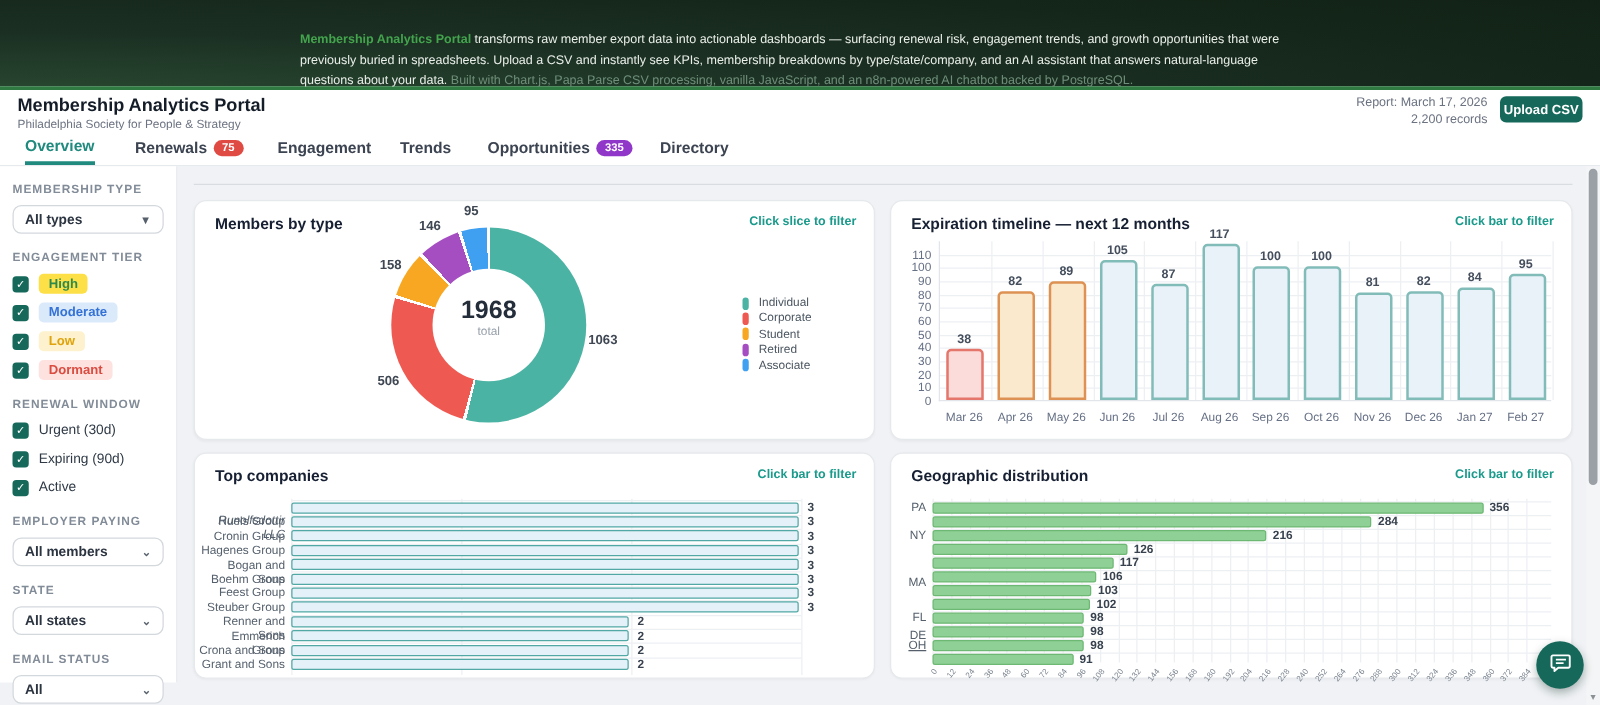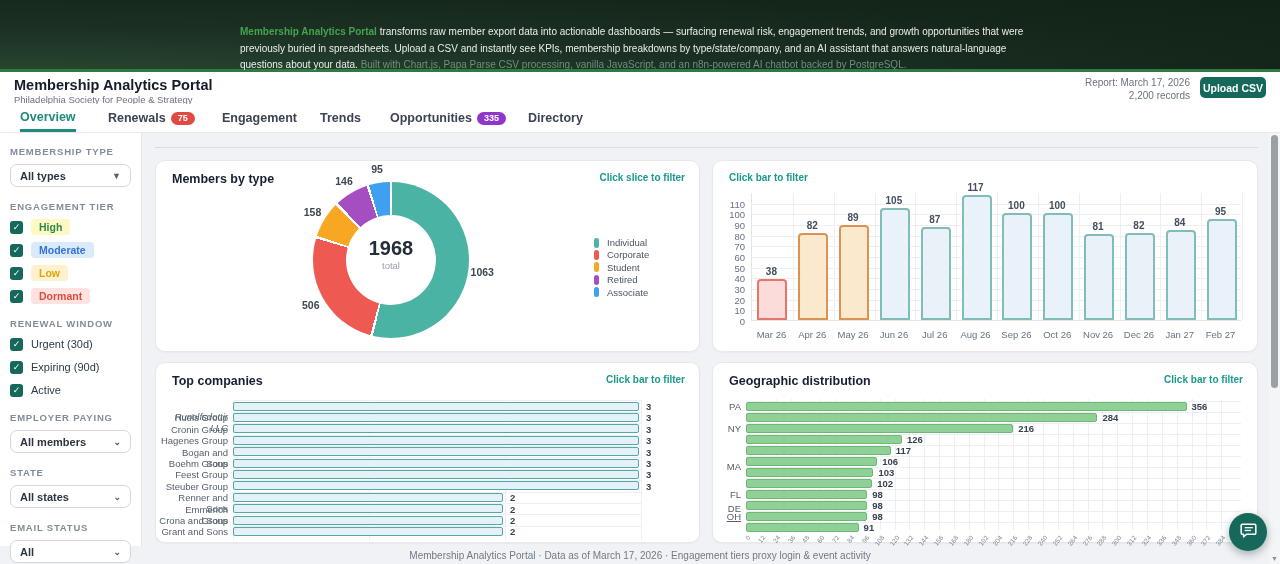--- a/index.html
+++ b/index.html
@@ -33,21 +33,21 @@
 
   
   .sidebar { position:absolute; left:0; top:133px; width:142px; bottom:18px; background:#fff; border-right:1px solid #e3e6ea; padding:13px 10px 0 10px; }
   .f-label { font-size:9.5px; font-weight:bold; letter-spacing:0.8px; color:#828c98; margin-bottom:7px; }
   .f-select { position:relative; height:23px; border:1px solid #d3d8dd; border-radius:7px; background:#fff; margin-bottom:14px;
     font-size:11px; font-weight:600; color:#2b3440; display:flex; align-items:center; padding:0 9px; cursor:pointer; }
   .f-select .arrow { position:absolute; right:9px; color:#55606c; font-size:9px; }
   .cb-row { display:flex; align-items:center; gap:8px; margin-bottom:7px; height:16px; cursor:pointer; }
   .cb { width:13px; height:13px; background:#15685a; border-radius:3px; color:#fff; font-size:9px; line-height:13px; text-align:center; flex:0 0 13px; }
   .pill { font-size:10.5px; font-weight:bold; padding:2px 8px; border-radius:4px; }
-  .pill-high { background:#fef9c3; color:#2c8a4e; }
+  .pill-high { background:#fde047; color:#2c8a4e; }
   .pill-moderate { background:#dbeafb; color:#3572d6; }
   .pill-low { background:#fdf2cd; color:#dfa30d; }
   .pill-dormant { background:#fde2e0; color:#da4b40; }
   .cb-plain { font-size:11px; color:#2f3a46; }
   .gap-sec { height:7px; }
 
   
   .content { position:absolute; left:142px; top:133px; right:0; bottom:0; background:#f0f2f5; }
   .content-divider { position:absolute; left:13px; top:14px; width:1103px; border-top:1px solid #d9dde1; }
   .card { position:absolute; background:#fff; border:1px solid #e6e9ec; border-radius:10px; box-shadow:0 1px 2px rgba(20,30,40,.04); }
@@ -243,20 +243,21 @@
           </div>
           <div class="legend-row" style="left: 438px; top: 125.6px;">
             <div class="legend-marker" style="background: rgb(63, 160, 242);"></div>
             <div class="legend-label">Associate</div>
           </div>
         </div>
     </section>
 
     <section class="card card-expire">
       <div class="card-head">
+        <h3 class="card-title">Expiration timeline — next 12 months</h3>
         <a class="card-hint">Click bar to filter</a>
       </div>
       <div class="chart-area">
           <div class="plot" style="left: 38px; top: 32px; width: 490px; height: 128px;">
             <div class="grid-h" style="top: 117.333px;"></div>
             <div class="grid-h" style="top: 106.667px;"></div>
             <div class="grid-h" style="top: 96px;"></div>
             <div class="grid-h" style="top: 85.3333px;"></div>
             <div class="grid-h" style="top: 74.6667px;"></div>
             <div class="grid-h" style="top: 64px;"></div>
@@ -501,21 +502,20 @@
           <div class="hrow-label" style="left: 2px; width: 26px; top: 148px; text-decoration: underline;">OH</div>
           <div class="hbar hbar-geo" style="left: 33px; top: 148.5px; width: 121.275px; height: 9px;"></div>
           <div class="hval" style="left: 159.275px; top: 148px;">98</div>
           <div class="grid-h" style="left: 33px; width: 495px; top: 158.5px; position: absolute;"></div>
           <div class="hbar hbar-geo" style="left: 33px; top: 159.5px; width: 112.612px; height: 9px;"></div>
           <div class="hval" style="left: 150.613px; top: 159px;">91</div>
         </div>
     </section>
   </main>
 
-  <div class="footer">Membership Analytics Portal · Data as of March 17, 2026 · Engagement tiers proxy login &amp; event activity</div>
 
   <div class="scrollbar-track">
     <div class="scrollbar-thumb"></div>
     <div class="scrollbar-arrow">▼</div>
   </div>
 
   <button class="chat-fab">
     <span>
       <svg width="19" height="19" viewBox="0 0 20 20" fill="none">
         <path d="M3.5 3.5h13a1.2 1.2 0 0 1 1.2 1.2v8a1.2 1.2 0 0 1-1.2 1.2H8l-3.2 2.8v-2.8H3.5a1.2 1.2 0 0 1-1.2-1.2v-8a1.2 1.2 0 0 1 1.2-1.2z" stroke="#fff" stroke-width="1.6" stroke-linejoin="round"></path>

